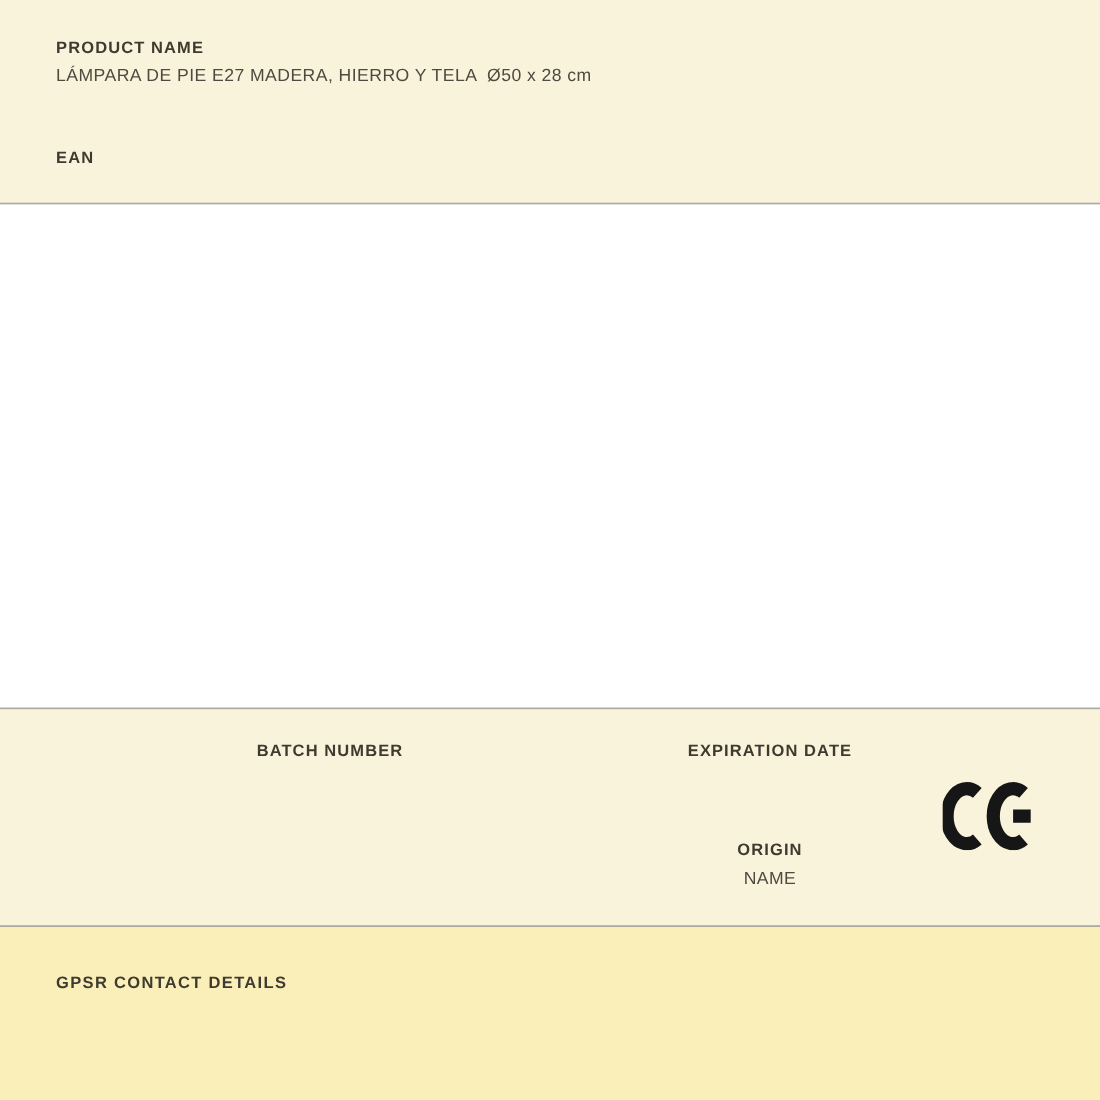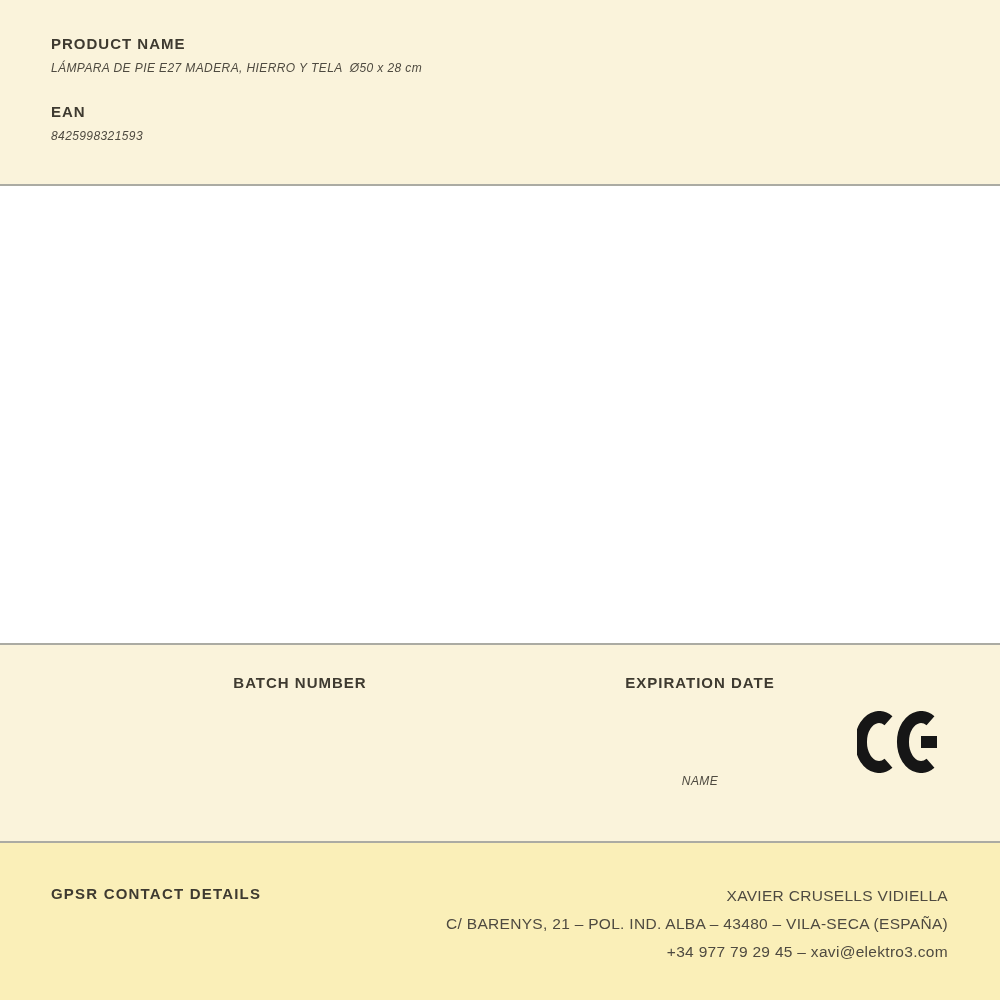--- a/index.html
+++ b/index.html
@@ -19,28 +19,27 @@
   .sec-batch     { height: 196px; background: var(--cream); }
   .sec-contact   { height: 189px; background: var(--yellow); }
   .divider { height: 2px; width: 1000px; background: var(--divider); }
 
   .field-label {
     font-size: 15px; font-weight: 700;
     letter-spacing: 1px;
     color: var(--heading);
   }
   .field-value {
-    font-size: 12px; font-weight: 400;
+    font-size: 16px; font-weight: 400;
     letter-spacing: 0.4px;
     color: var(--body);
     white-space: pre-wrap;
-    font-style: italic;
   }
   .sec-product .field-value { margin-top: 9px; }
-  .ean-block { margin-top: 28px; }
+  .ean-block { margin-top: 56px; }
 
   .grid-cell { position: absolute; width: 400px; text-align: center; }
   .cell-batch  { left: 100px; top: 29px; }
   .cell-exp    { left: 500px; top: 29px; }
   .cell-legal  { left: 100px; top: 119px; }
   .cell-origin { left: 500px; top: 119px; }
   .grid-cell .field-value { margin-top: 10px; }
 
   .ce-wrap { position: absolute; left: 857px; top: 66px; width: 88px; height: 62px; }
 
@@ -60,21 +59,20 @@
 </head>
 <body>
 
 <div id="label-sheet">
 
   <div class="section sec-product">
     <div class="field-label">PRODUCT NAME</div>
     <div class="field-value">LÁMPARA DE PIE E27 MADERA, HIERRO Y TELA  Ø50 x 28 cm</div>
     <div class="ean-block">
       <div class="field-label">EAN</div>
-      <div class="field-value">8425998321593</div>
     </div>
   </div>
 
   <div class="divider"></div>
 
   <div class="section sec-blank"></div>
 
   <div class="divider"></div>
 
   <div class="section sec-batch">
@@ -82,38 +80,34 @@
       <div class="field-label">BATCH NUMBER</div>
       <div class="field-value"></div>
     </div>
     <div class="grid-cell cell-exp">
       <div class="field-label">EXPIRATION DATE</div>
       <div class="field-value"></div>
     </div>
     <div class="grid-cell cell-legal">
     </div>
     <div class="grid-cell cell-origin">
+      <div class="field-label">ORIGIN</div>
       <div class="field-value">NAME</div>
     </div>
 
     <div class="ce-wrap">
       <svg width="88" height="62" viewBox="0 0 88 62" xmlns="http://www.w3.org/2000/svg" aria-hidden="true">
         <g fill="none" stroke="#161616" stroke-width="12" stroke-linecap="butt">
           <path d="M 31.5 9.8 A 18 25 0 1 0 31.5 52.2"></path>
           <path d="M 73.5 9.8 A 18 25 0 1 0 73.5 52.2"></path>
           <path d="M 64 31 H 80"></path>
         </g>
       </svg>
     </div>
   </div>
 
   <div class="divider"></div>
 
   <div class="section sec-contact">
     <div class="gpsr-label">GPSR CONTACT DETAILS</div>
-    <div class="contact-block">
-      <div>XAVIER CRUSELLS VIDIELLA</div>
-      <div>C/ BARENYS, 21 – POL. IND. ALBA – 43480 – VILA-SECA (ESPAÑA)</div>
-      <div>+34 977 79 29 45 – xavi@elektro3.com</div>
-    </div>
   </div>
 
 </div>
 
 </body></html>

